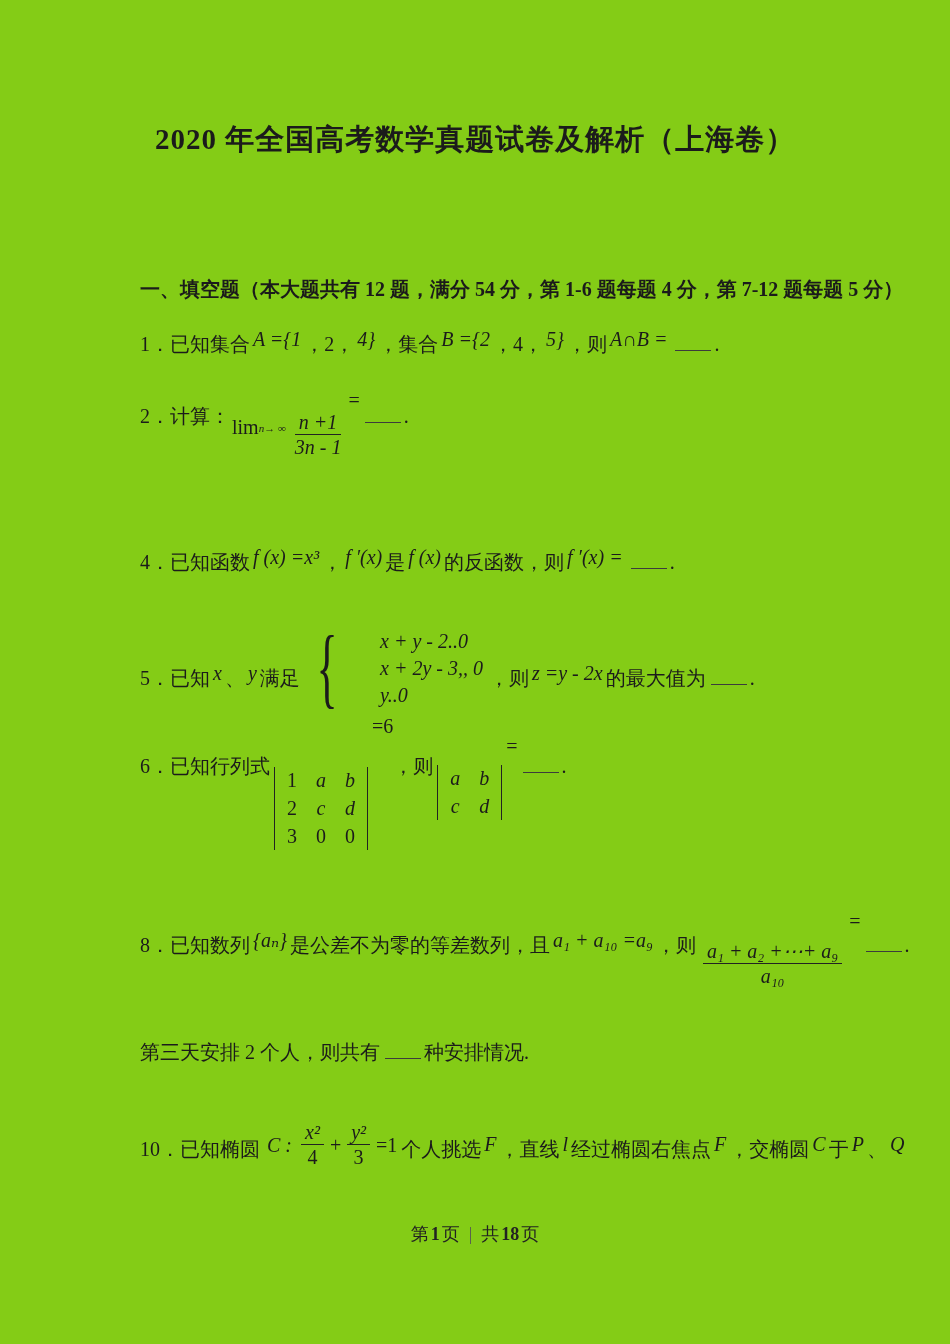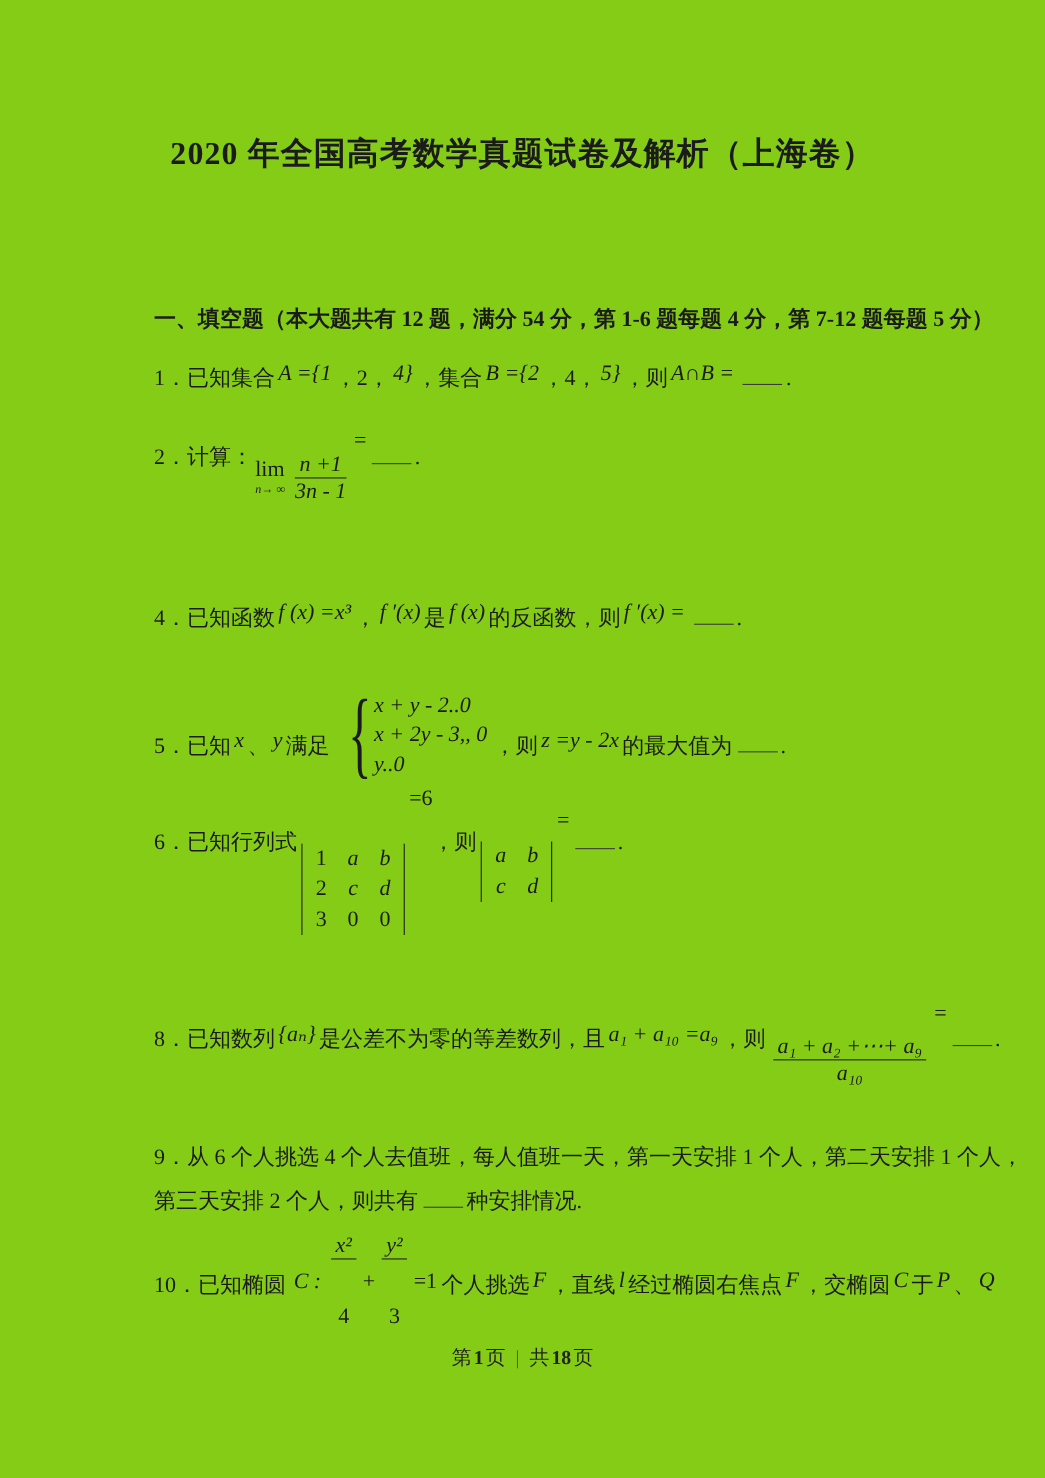--- a/index.html
+++ b/index.html
@@ -43,45 +43,45 @@
   }
 
   .frac {
     display:inline-flex; flex-direction:column; 
     vertical-align:-6px; line-height:24px; margin:0 4px; text-align:center;
   }
   .frac .fn { display:block; border-bottom:1.4px solid #222; padding:0 4px; }
   .frac .fd { display:block; }
 
   .lim {
-    display:inline-flex; flex-direction:column; align-items:flex-start;
+    display:inline-flex; flex-direction:row; align-items:center;
     vertical-align:-11px; line-height:1; margin:0 2px;
   }
   .lim .lw { font-style:normal; font-size:20px; }
   .lim .ls { font-size:11px; margin-top:3px; font-style:italic; }
 
   .sys { display:inline-flex; align-items:center; vertical-align:-12px; margin:0 6px; }
   .sys .brace {
     font-style:normal; font-size:88px; line-height:0.85; font-weight:300;
     transform:scaleX(0.5); transform-origin:center; margin-right:-8px;
   }
-  .syslines { display:flex; flex-direction:column; }
+  .syslines { display:flex; flex-direction:column;margin-left:40px; }
   .syslines .m { line-height:27px; margin:0; text-align:left; }
 
   .det {
     display:inline-grid; border-left:1.6px solid #222; border-right:1.6px solid #222;
     padding:3px 11px; margin:0 4px; font-style:normal; line-height:21px;
   }
   .det3v { grid-template-columns:repeat(3,auto); column-gap:17px; row-gap:7px; vertical-align:-14px; }
   .det2v { grid-template-columns:repeat(2,auto); column-gap:17px; row-gap:7px; vertical-align:-12px; }
   .det .cell { text-align:center; min-width:12px; }
   .it { font-style:italic; }
 
   .eqblock { display:inline-flex; align-items:center; vertical-align:4px; margin:0 4px; }
-  .eqblock .frac { vertical-align:0; margin:0 3px;gap:40px; }
+  .eqblock .frac { vertical-align:0; margin:0 3px; }
 
   .footer {
     position:absolute; top:1222px; left:0; right:0;
     text-align:center; font-size:18px; color:#222;
   }
   .footer b { font-weight:bold; padding:0 2px; }
   .footer .sep { margin:0 9px; color:#555; }
 </style>
 </head>
 <body>
@@ -131,21 +131,20 @@
         <span class="cell it">d</span>
       </span><span class="up r20">=</span><span class="blank"></span><span class="up">.</span></div>
 
 
   <div class="problem" style="top:931px"><span class="up">8．</span><span>已知数列</span><span class="m raise">{aₙ}</span><span>是公差不为零的等差数列，且</span><span class="m raise">a₁ + a₁₀ =a₉</span><span>，则</span><span class="frac">
         <span class="fn m">a₁ + a₂ +⋯+ a₉</span>
         <span class="fd m">a₁₀</span>
       </span><span class="up r24">=</span><span class="blank"></span><span class="up">.</span></div>
 
   <div class="problem" style="top:1032px; line-height:40px;">
-      <span class="pline"><span class="up">9．</span><span>从 6 个人挑选 4 个人去值班，每人值班一天，第一天安排 1 个人，第二天安排 1 个人，</span></span>
       <span class="pline"><span>第三天安排 2 个人，则共有</span><span class="blank"></span><span>种安排情况.</span></span>
     </div>
 
   <div class="problem" style="top:1120px"><span class="up">10．</span><span>已知椭圆</span><span class="eqblock">
         <span class="m">C :</span>
         <span class="frac">
           <span class="fn m">x²</span>
           <span class="fd up">4</span>
         </span>
         <span class="up">+</span>

